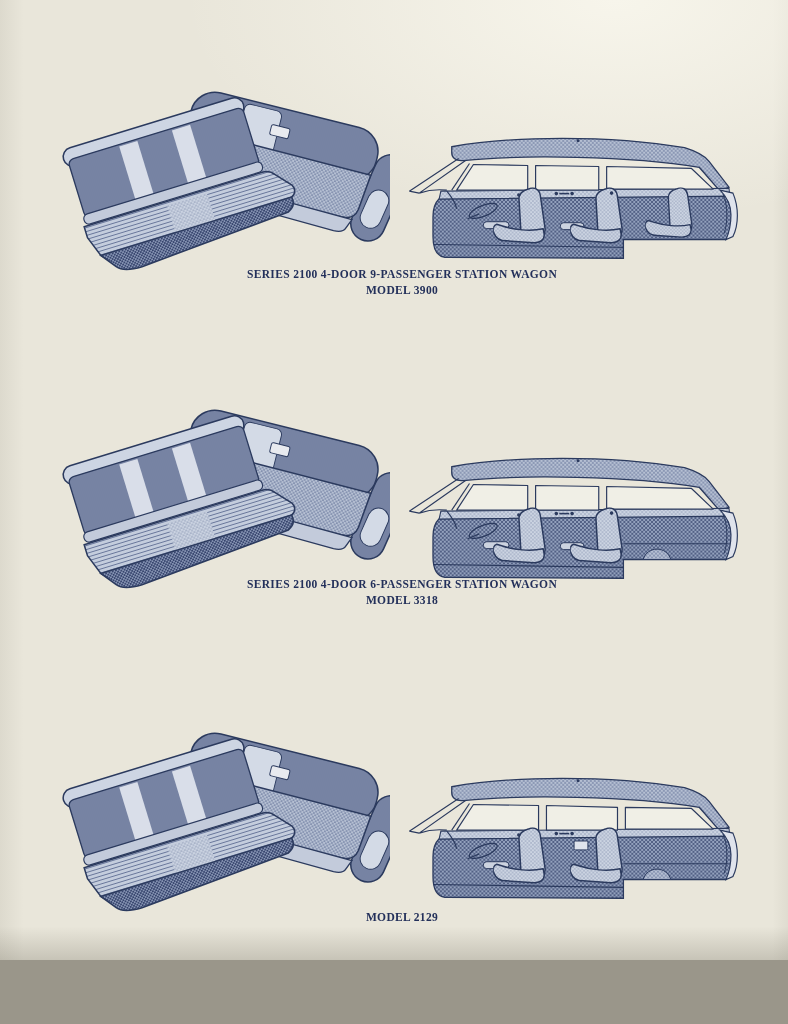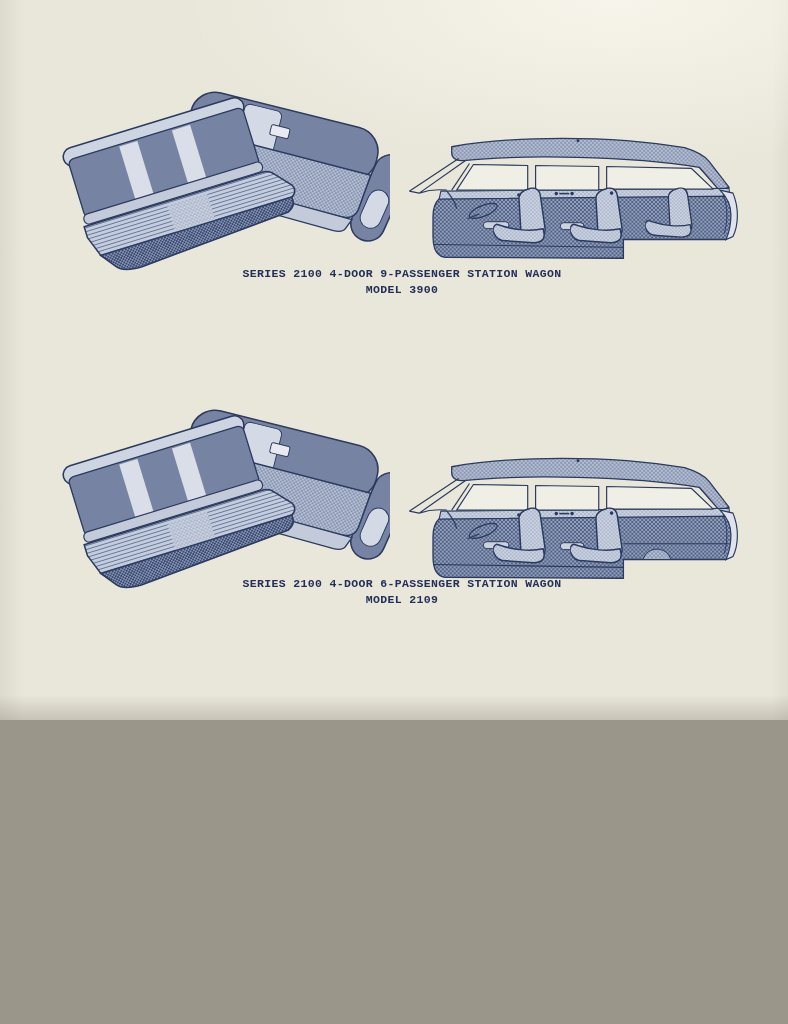--- a/index.html
+++ b/index.html
@@ -1,27 +1,27 @@
 <!DOCTYPE html>
 <html><head>
 <meta charset="utf-8">
 <style>
   html,body{margin:0;padding:0;background:#9a968a;}
   .page{
     position:relative;
-    width:788px;height:720px;
+    width:788px;height:960px;
     margin:0 auto;
     overflow:hidden;
     background:
       radial-gradient(130% 55% at 78% 0%, #f7f5eb 0%, rgba(247,245,235,0) 42%),
       linear-gradient(to bottom, rgba(0,0,0,0) 96.5%, rgba(110,106,92,.28) 100%),
       linear-gradient(to right, rgba(110,106,92,.10) 0%, rgba(0,0,0,0) 3%),
       linear-gradient(to left, rgba(110,106,92,.08) 0%, rgba(0,0,0,0) 2%),
       #e9e6da;
-    font-family:Liberation Mono, monospace;
+    font-family:Liberation Serif, serif;
   }
   .illus{position:absolute;}
   .caption{
     position:absolute;left:16px;width:772px;text-align:center;
     color:#23305a;font-weight:bold;font-size:11.5px;line-height:16px;
     letter-spacing:.35px;
   }
   .pagenum{
     position:absolute;left:28px;top:990px;
     color:#23305a;font-weight:bold;font-size:14px;letter-spacing:1px;
@@ -187,21 +187,21 @@
             <rect x="161" y="65.7" width="10" height="1.6"></rect>
             <circle cx="174" cy="66.5" r="1.8"></circle>
           <circle cx="214" cy="66" r="1.8"></circle>
         </g>
       </g>
     </svg>
   </div>
 
   <div class="caption" style="top:576px">
     <div>SERIES 2100 4-DOOR 6-PASSENGER STATION WAGON</div>
-    <div>MODEL 2109</div>
+    <div>MODEL 3318</div>
   </div>
 
   <div class="illus" style="left:45px;top:726px">
     <svg width="345" height="205" viewBox="0 0 345 205">
         <use href="#seatPair"></use>
       </svg>
   </div>
 
   <div class="illus" style="left:398px;top:768px">
     <svg width="364" height="148" viewBox="0 0 364 150">
@@ -232,16 +232,17 @@
           <circle cx="120" cy="68" r="1.8"></circle>
           <circle cx="158" cy="66.5" r="1.8"></circle>
             <rect x="161" y="65.7" width="10" height="1.6"></rect>
             <circle cx="174" cy="66.5" r="1.8"></circle>
         </g>
       </g>
     </svg>
   </div>
 
   <div class="caption" style="top:909px">
+    <div>MODEL 2129</div>
   </div>
 
   <div class="pagenum">114</div>
 </div>
 
 </body></html>

